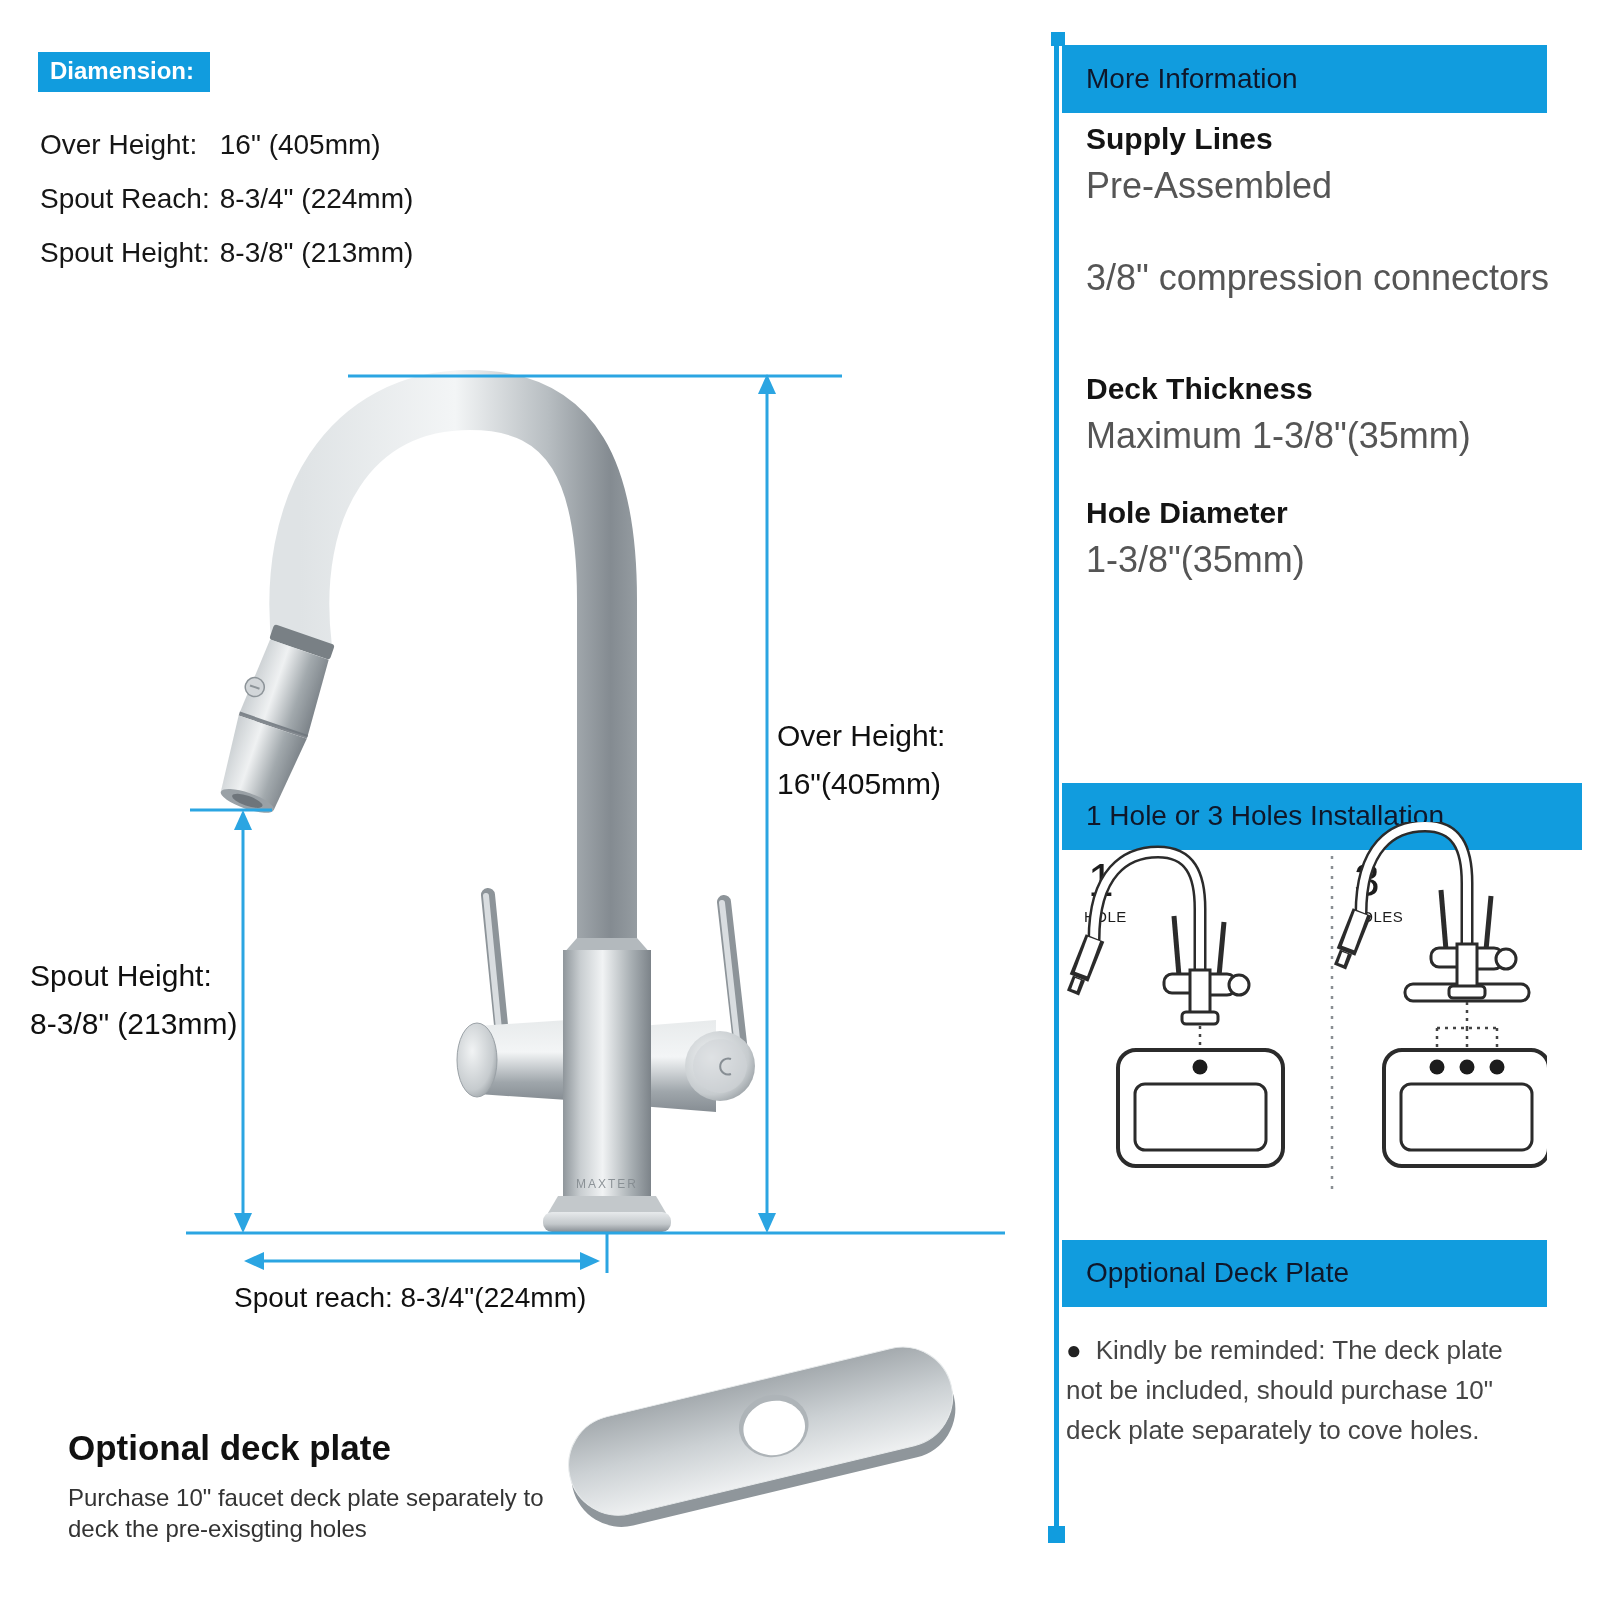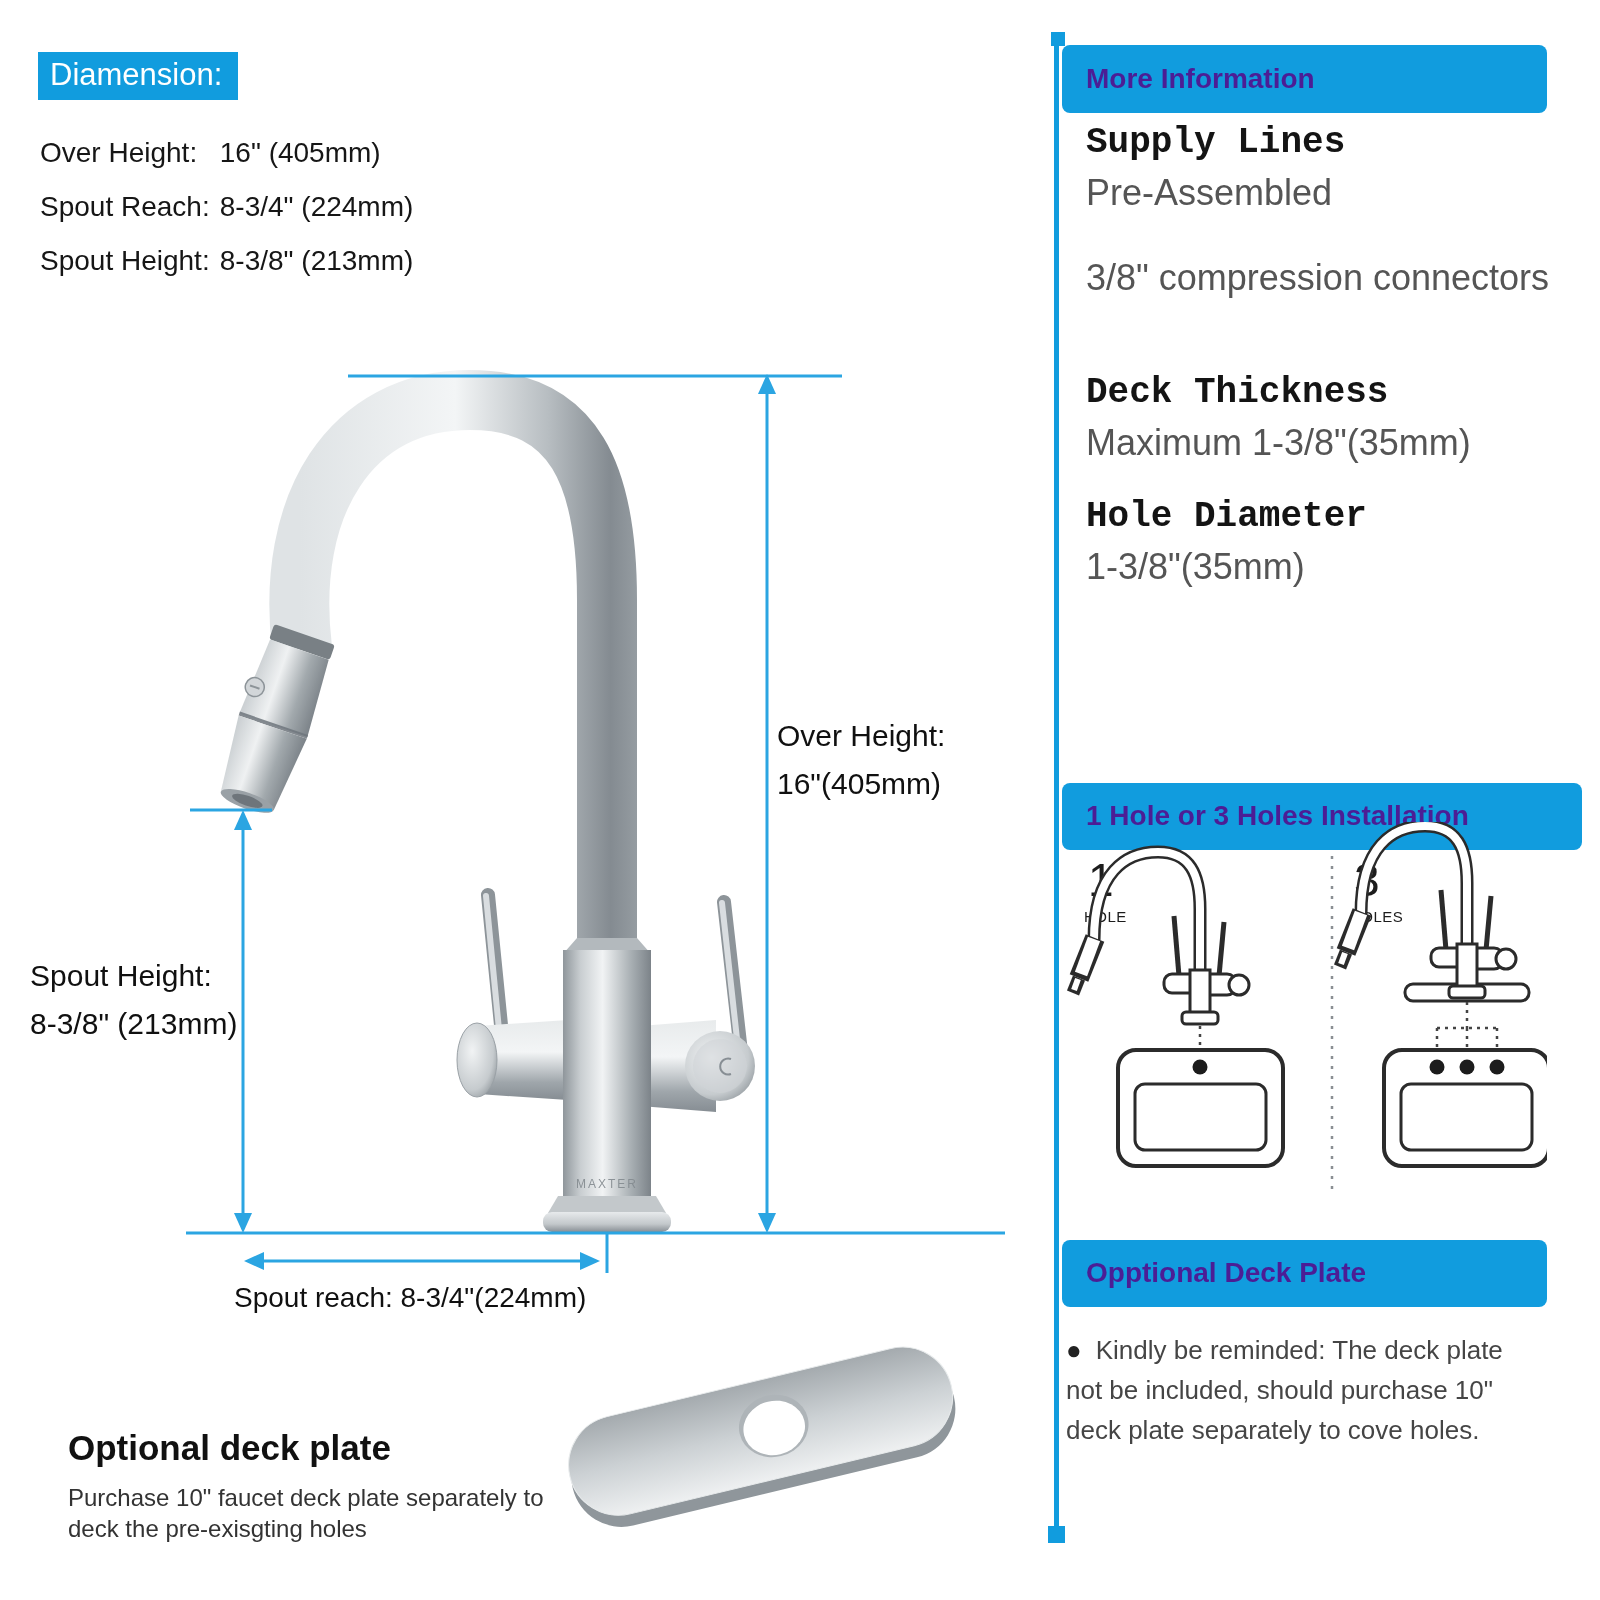--- a/index.html
+++ b/index.html
@@ -11,38 +11,38 @@
   html,body{margin:0;padding:0;}
   body{
     width:1600px;height:1600px;position:relative;background:#fff;
     font-family:"Liberation Sans", sans-serif;color:var(--ink);
     overflow:hidden;
   }
   .abs{position:absolute;}
 
   
   .dim-title{
-    background:var(--accent);color:#fff;font-weight:normal;font-size:31px;
+    background:var(--accent);color:#fff;font-weight:bold;font-size:24px;
     padding:5px 16px 7px 12px;display:inline-block;
   }
   .spec-row{font-size:28px;color:var(--ink);height:54px;line-height:54px;white-space:nowrap;}
   .spec-label{display:inline-block;min-width:172px;}
 
   
   .diag-label{font-size:30px;line-height:48px;color:#101010;white-space:nowrap;}
   .diag-label-sm{font-size:28px;color:#101010;white-space:nowrap;}
 
   
   .vline{width:5px;background:var(--accent);}
   .vsquare{background:var(--accent);}
   .bar{
-    background:var(--accent);color:#4c1d95;font-weight:bold;font-size:28px;
-    line-height:67px;padding-left:24px;white-space:nowrap;box-sizing:border-box;border-radius:8px;
-  }
-  .info-label{font-size:36px;font-weight:bold;color:#141414;white-space:nowrap;font-family:Liberation Mono, monospace;}
+    background:var(--accent);color:#0f172a;font-weight:normal;font-size:28px;
+    line-height:67px;padding-left:24px;white-space:nowrap;box-sizing:border-box;
+  }
+  .info-label{font-size:30px;font-weight:bold;color:#141414;white-space:nowrap;}
   .info-value{font-size:36px;color:var(--sub);margin-top:9px;white-space:nowrap;}
   .note{
     font-size:26px;color:#454545;line-height:40px;width:442px;
   }
   .note .dot{font-size:26px;margin-right:14px;color:#222;}
 
   
   .odp-title{font-size:35px;font-weight:bold;color:#111;white-space:nowrap;}
   .odp-line{font-size:24px;color:#333;line-height:31px;white-space:nowrap;}
 

